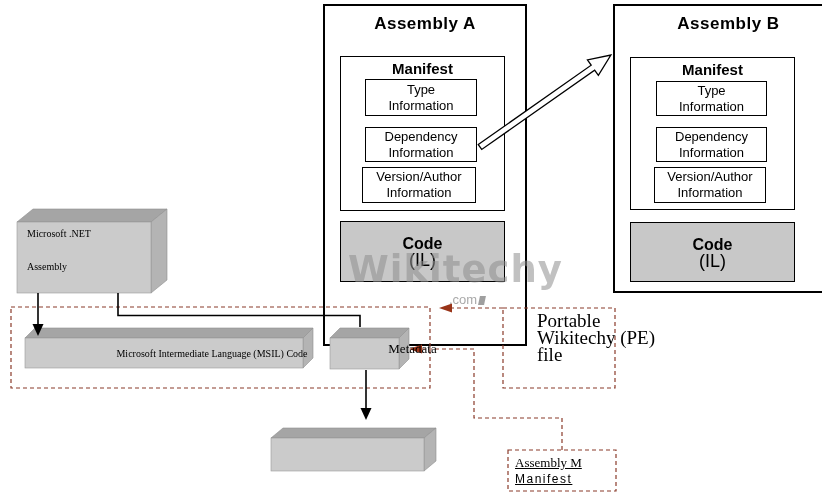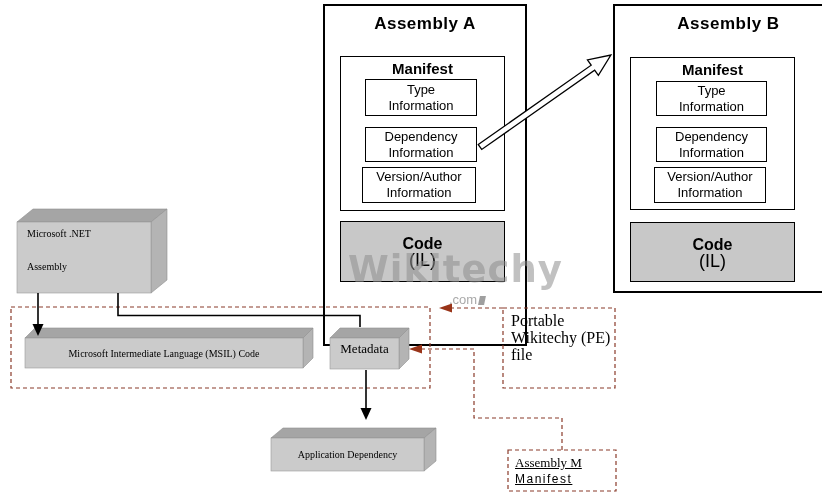--- a/index.html
+++ b/index.html
@@ -18,21 +18,21 @@
   .mrow{position:absolute;border:1.5px solid #000;background:#fff;box-sizing:border-box;
     display:flex;flex-direction:column;align-items:center;justify-content:center;
     font-size:13px;line-height:16px;text-align:center;}
   .codebox{position:absolute;border:1.5px solid #000;background:#c8c8c8;box-sizing:border-box;
     display:flex;flex-direction:column;align-items:center;justify-content:center;}
   .code-main{font-weight:bold;font-size:16px;line-height:18px;}
   .code-sub{font-size:18px;line-height:15px;}
   
   #diagram-svg{position:absolute;left:0;top:0;z-index:5;pointer-events:none;}
   .lbl{position:absolute;z-index:6;font-family:"Liberation Serif",serif;font-size:10px;}
-  .center{display:flex;align-items:center;justify-content:center;text-align:center;}
+  .center{display:flex;align-items:center;justify-content:center;text-align:center;margin-left:48px;}
   
   .note-line{line-height:17px;}
   .asmm-l2{font-family:"Liberation Sans",sans-serif;font-size:12px;letter-spacing:1.5px;line-height:16px;}
   
   #watermark{position:absolute;left:348px;top:248px;z-index:7;
     font-weight:bold;font-size:37px;color:#8f8f8f;opacity:.55;letter-spacing:1px;
     font-family:"DejaVu Sans",sans-serif;}
   #watermark-domain{position:absolute;left:449px;top:292px;z-index:7;font-size:13px;
     color:#9a9a9a;opacity:.85;font-family:"Liberation Sans",sans-serif;}
   .flag-shape{display:inline-block;width:6px;height:9px;background:#8f8f8f;
@@ -139,23 +139,22 @@
     </g>
   </svg>
 
   <div class="lbl" style="left:27px;top:228px;">Microsoft .NET</div>
   <div class="lbl" style="left:27px;top:261px;text-align:center;">Assembly</div>
 
   <div class="lbl center" style="left:25px;top:338px;width:278px;height:30px;">Microsoft Intermediate Language (MSIL) Code</div>
 
   <div class="lbl center" style="left:330px;top:338px;width:69px;height:22px;font-size:13px;">Metadata</div>
 
-  <div class="lbl center" style="left:271px;top:438px;width:153px;height:33px;">Application Dependency</div>
 
-  <div class="lbl" style="left:511px;top:312px;font-size:16px;">
+  <div class="lbl" style="left:537px;top:312px;font-size:19px;">
     <div class="note-line">Portable</div>
     <div class="note-line">Wikitechy (PE)</div>
     <div class="note-line">file</div>
   </div>
 
   <div class="lbl" style="left:515px;top:454px;font-size:13px;text-decoration:underline;">
     <div class="note-line">Assembly M</div>
     <div class="asmm-l2">Manifest</div>
   </div>
 

